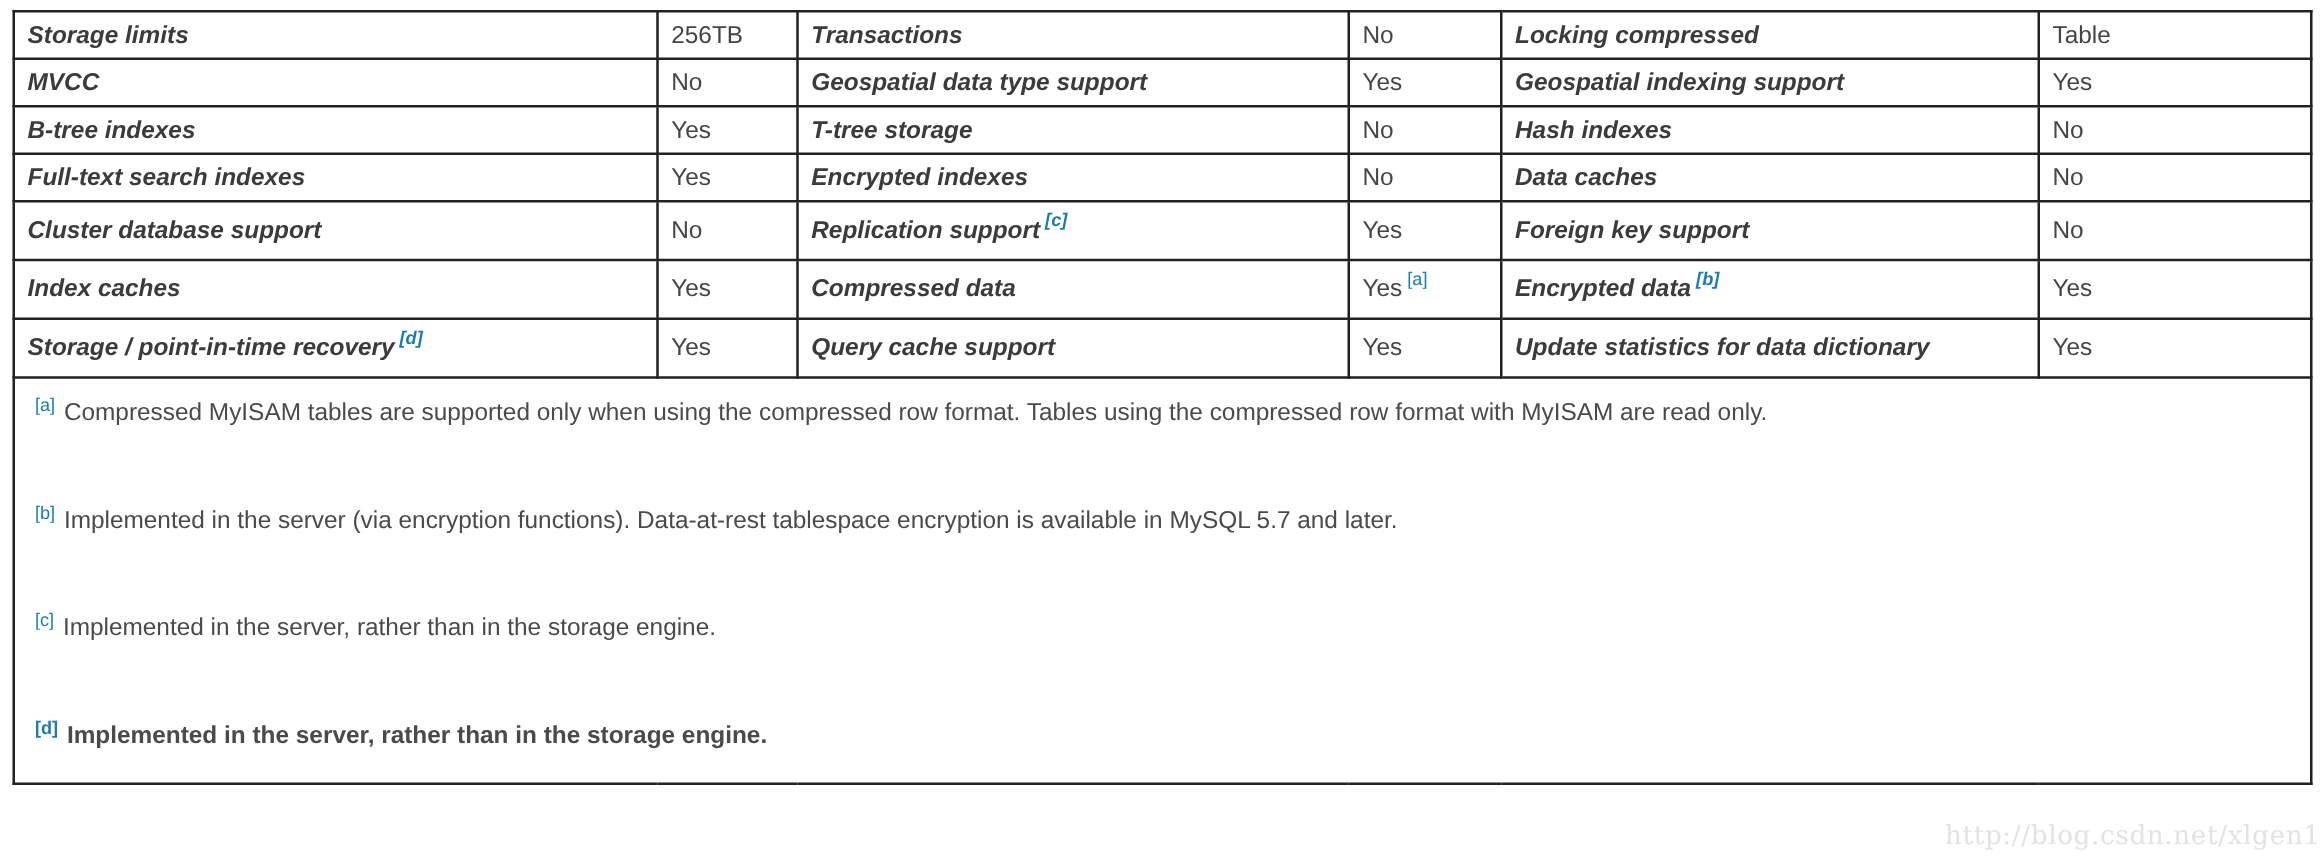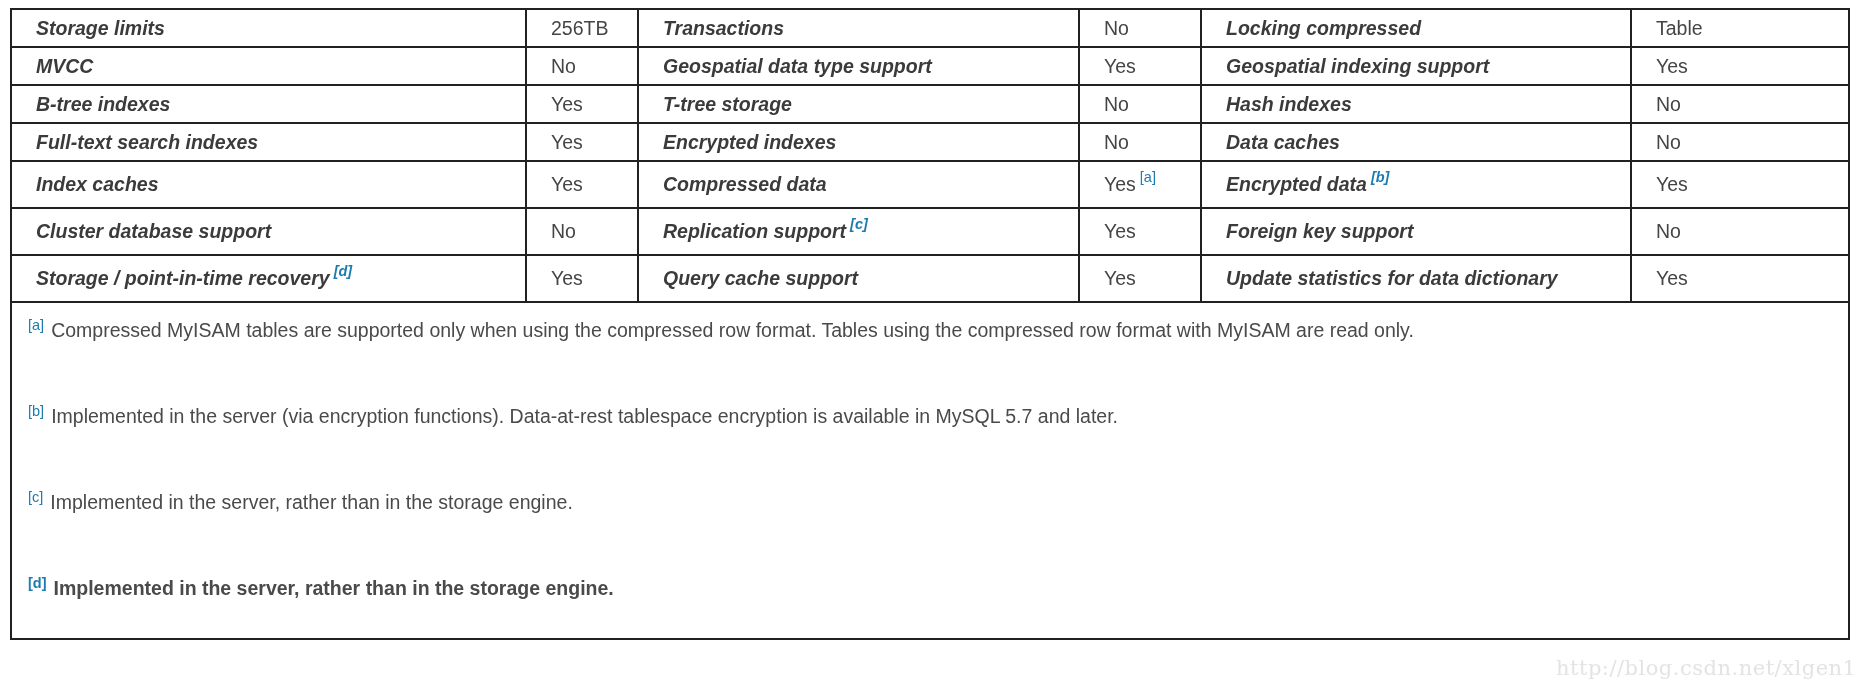--- a/index.html
+++ b/index.html
@@ -15,21 +15,21 @@
   .feature-table {
     position: absolute;
     left: 10px;
     top: 8px;
     width: 1838px;
     border-collapse: collapse;
     table-layout: fixed;
   }
   .feature-table td {
     border: 2px solid #212121;
-    padding: 2px 24px;
+    padding: 2px 10px;
     font-size: 19.5px;
     color: #3f3f3f;
     vertical-align: middle;
     overflow: hidden;
     white-space: nowrap;
   }
   .feature-table tr.r-normal { height: 38px; }
   .feature-table tr.r-tall   { height: 47px; }
   td.label-cell {
     font-weight: bold;
@@ -44,21 +44,21 @@
   sup.fn-ref {
     color: #1c7cb0;
     font-size: 14.5px;
     position: relative;
     top: -2px;
     margin-left: 4px;
     line-height: 0;
   }
   td.value-cell sup.fn-ref { font-style: normal; font-weight: normal; }
   td.footnotes-cell {
-    padding: 14px 16px 28px 16px;
+    padding: 14px 16px 16px 16px;
     white-space: normal;
     vertical-align: top;
   }
   .footnote-para {
     margin: 0 0 57px 0;
     font-size: 19.5px;
     color: #4a4a4a;
     line-height: 27px;
   }
   .footnote-para:last-child { margin-bottom: 6px; font-weight: bold; }
@@ -120,34 +120,34 @@
     </tr>
     <tr class="r-normal">
       <td class="label-cell"><span>Full-text search indexes</span><sup class="fn-ref"></sup></td>
       <td class="value-cell"><span>Yes</span><sup class="fn-ref"></sup></td>
       <td class="label-cell"><span>Encrypted indexes</span><sup class="fn-ref"></sup></td>
       <td class="value-cell"><span>No</span><sup class="fn-ref"></sup></td>
       <td class="label-cell"><span>Data caches</span><sup class="fn-ref"></sup></td>
       <td class="value-cell"><span>No</span><sup class="fn-ref"></sup></td>
     </tr>
     <tr class="r-tall">
+      <td class="label-cell"><span>Cluster database support</span><sup class="fn-ref"></sup></td>
+      <td class="value-cell"><span>No</span><sup class="fn-ref"></sup></td>
+      <td class="label-cell"><span>Replication support</span><sup class="fn-ref">[c]</sup></td>
+      <td class="value-cell"><span>Yes</span><sup class="fn-ref"></sup></td>
+      <td class="label-cell"><span>Foreign key support</span><sup class="fn-ref"></sup></td>
+      <td class="value-cell"><span>No</span><sup class="fn-ref"></sup></td>
+    </tr>
+    <tr class="r-tall">
       <td class="label-cell"><span>Index caches</span><sup class="fn-ref"></sup></td>
       <td class="value-cell"><span>Yes</span><sup class="fn-ref"></sup></td>
       <td class="label-cell"><span>Compressed data</span><sup class="fn-ref"></sup></td>
       <td class="value-cell"><span>Yes</span><sup class="fn-ref">[a]</sup></td>
       <td class="label-cell"><span>Encrypted data</span><sup class="fn-ref">[b]</sup></td>
       <td class="value-cell"><span>Yes</span><sup class="fn-ref"></sup></td>
-    </tr>
-    <tr class="r-tall">
-      <td class="label-cell"><span>Cluster database support</span><sup class="fn-ref"></sup></td>
-      <td class="value-cell"><span>No</span><sup class="fn-ref"></sup></td>
-      <td class="label-cell"><span>Replication support</span><sup class="fn-ref">[c]</sup></td>
-      <td class="value-cell"><span>Yes</span><sup class="fn-ref"></sup></td>
-      <td class="label-cell"><span>Foreign key support</span><sup class="fn-ref"></sup></td>
-      <td class="value-cell"><span>No</span><sup class="fn-ref"></sup></td>
     </tr>
     <tr class="r-tall">
       <td class="label-cell"><span>Storage / point-in-time recovery</span><sup class="fn-ref">[d]</sup></td>
       <td class="value-cell"><span>Yes</span><sup class="fn-ref"></sup></td>
       <td class="label-cell"><span>Query cache support</span><sup class="fn-ref"></sup></td>
       <td class="value-cell"><span>Yes</span><sup class="fn-ref"></sup></td>
       <td class="label-cell"><span>Update statistics for data dictionary</span><sup class="fn-ref"></sup></td>
       <td class="value-cell"><span>Yes</span><sup class="fn-ref"></sup></td>
     </tr>
     <tr>

